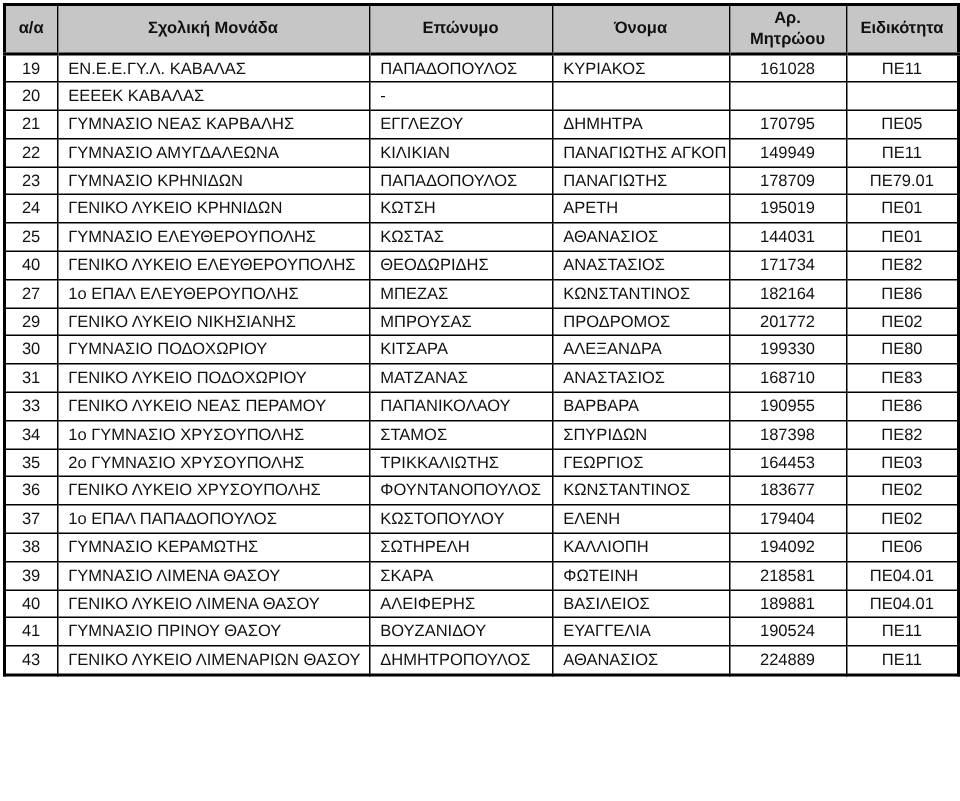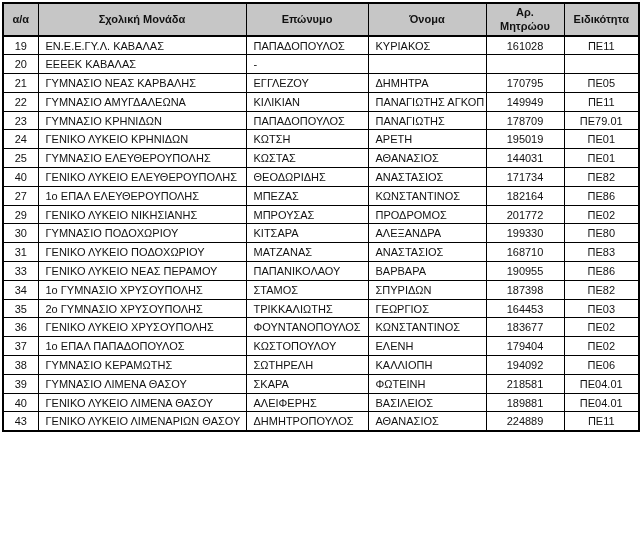--- a/index.html
+++ b/index.html
@@ -248,20 +248,28 @@
 
   <tr>
     <td class="c-num">40</td>
     <td class="c-school">ΓΕΝΙΚΟ ΛΥΚΕΙΟ ΛΙΜΕΝΑ ΘΑΣΟΥ</td>
     <td class="c-surname">ΑΛΕΙΦΕΡΗΣ</td>
     <td class="c-name">ΒΑΣΙΛΕΙΟΣ</td>
     <td class="c-registry">189881</td>
     <td class="c-specialty">ΠΕ04.01</td>
   </tr>
 
+  <tr>
+    <td class="c-num">41</td>
+    <td class="c-school">ΓΥΜΝΑΣΙΟ ΠΡΙΝΟΥ ΘΑΣΟΥ</td>
+    <td class="c-surname">ΒΟΥΖΑΝΙΔΟΥ</td>
+    <td class="c-name">ΕΥΑΓΓΕΛΙΑ</td>
+    <td class="c-registry">190524</td>
+    <td class="c-specialty">ΠΕ11</td>
+  </tr>
 
 
   <tr>
     <td class="c-num">43</td>
     <td class="c-school">ΓΕΝΙΚΟ ΛΥΚΕΙΟ ΛΙΜΕΝΑΡΙΩΝ ΘΑΣΟΥ</td>
     <td class="c-surname">ΔΗΜΗΤΡΟΠΟΥΛΟΣ</td>
     <td class="c-name">ΑΘΑΝΑΣΙΟΣ</td>
     <td class="c-registry">224889</td>
     <td class="c-specialty">ΠΕ11</td>
   </tr>

